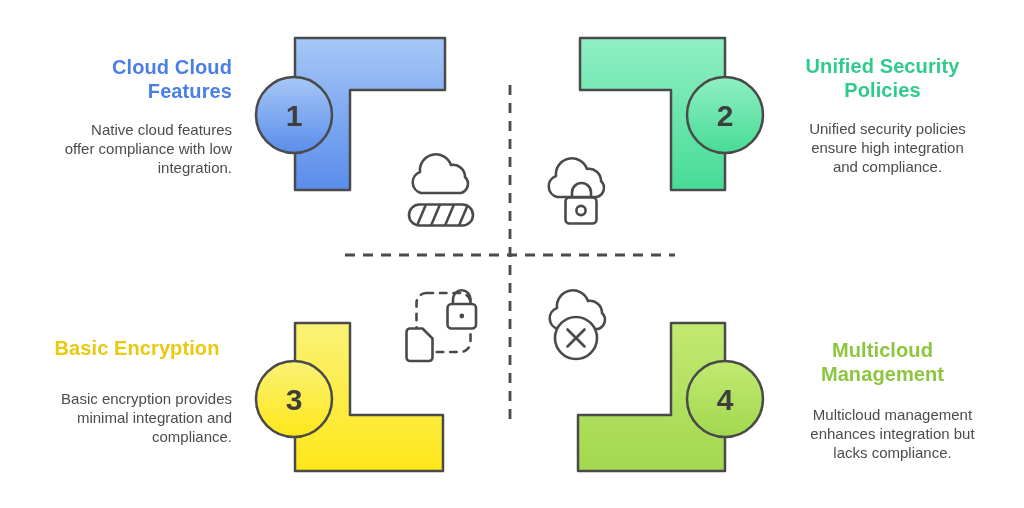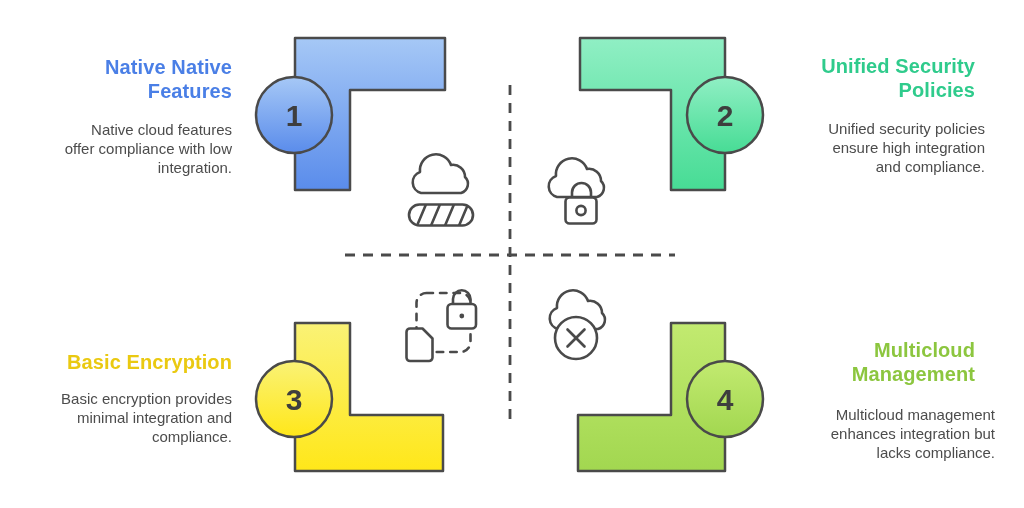--- a/index.html
+++ b/index.html
@@ -12,26 +12,26 @@
   }
   .canvas svg{position:absolute;left:0;top:0;}
   .txt{position:absolute;white-space:pre-line;}
   .title{
     font-size:20px;line-height:24px;font-weight:700;letter-spacing:.1px;
   }
   .desc{
     font-size:15px;line-height:19px;color:#4c4c4c;
   }
   .align-r{text-align:right;}
-  .align-l{text-align:right;}
+  .align-l{text-align:center;}
   .q1-title{left:42px;top:55px;width:190px;color:#4a7fe6;}
   .q1-desc {left:35px;top:120px;width:197px;}
   .q2-title{left:790px;top:54px;width:185px;color:#2fcb8c;}
   .q2-desc {left:790px;top:119px;width:195px;}
-  .q3-title{left:42px;top:350px;width:190px;color:#eac911;}
+  .q3-title{left:42px;top:336px;width:190px;color:#eac911;text-align:center;}
   .q3-desc {left:35px;top:389px;width:197px;}
   .q4-title{left:790px;top:338px;width:185px;color:#8cc63f;}
   .q4-desc {left:790px;top:405px;width:205px;}
   .num{
     font:700 30px "Liberation Sans", sans-serif;
     fill:#3e3e3e;
   }
 </style>
 </head>
 <body>
@@ -114,21 +114,21 @@
     </g>
 
     <g fill="none" stroke="#4a4a4a" stroke-width="2.6" stroke-linecap="round" stroke-linejoin="round">
       <use href="#cloudShape" x="543" y="288"></use>
       <circle cx="576" cy="338" r="21" fill="#ffffff"></circle>
       <line x1="567.5" y1="329.5" x2="584.5" y2="346.5"></line>
       <line x1="584.5" y1="329.5" x2="567.5" y2="346.5"></line>
     </g>
   </svg>
 
-  <div class="txt title align-r q1-title">Native Native
+  <div class="txt title align-r q1-title">Cloud Cloud
 Features</div>
   <div class="txt desc  align-r q1-desc">Native cloud features
 offer compliance with low
 integration.</div>
 
   <div class="txt title align-l q2-title">Unified Security
 Policies</div>
   <div class="txt desc  align-l q2-desc">Unified security policies
 ensure high integration
 and compliance.</div>

